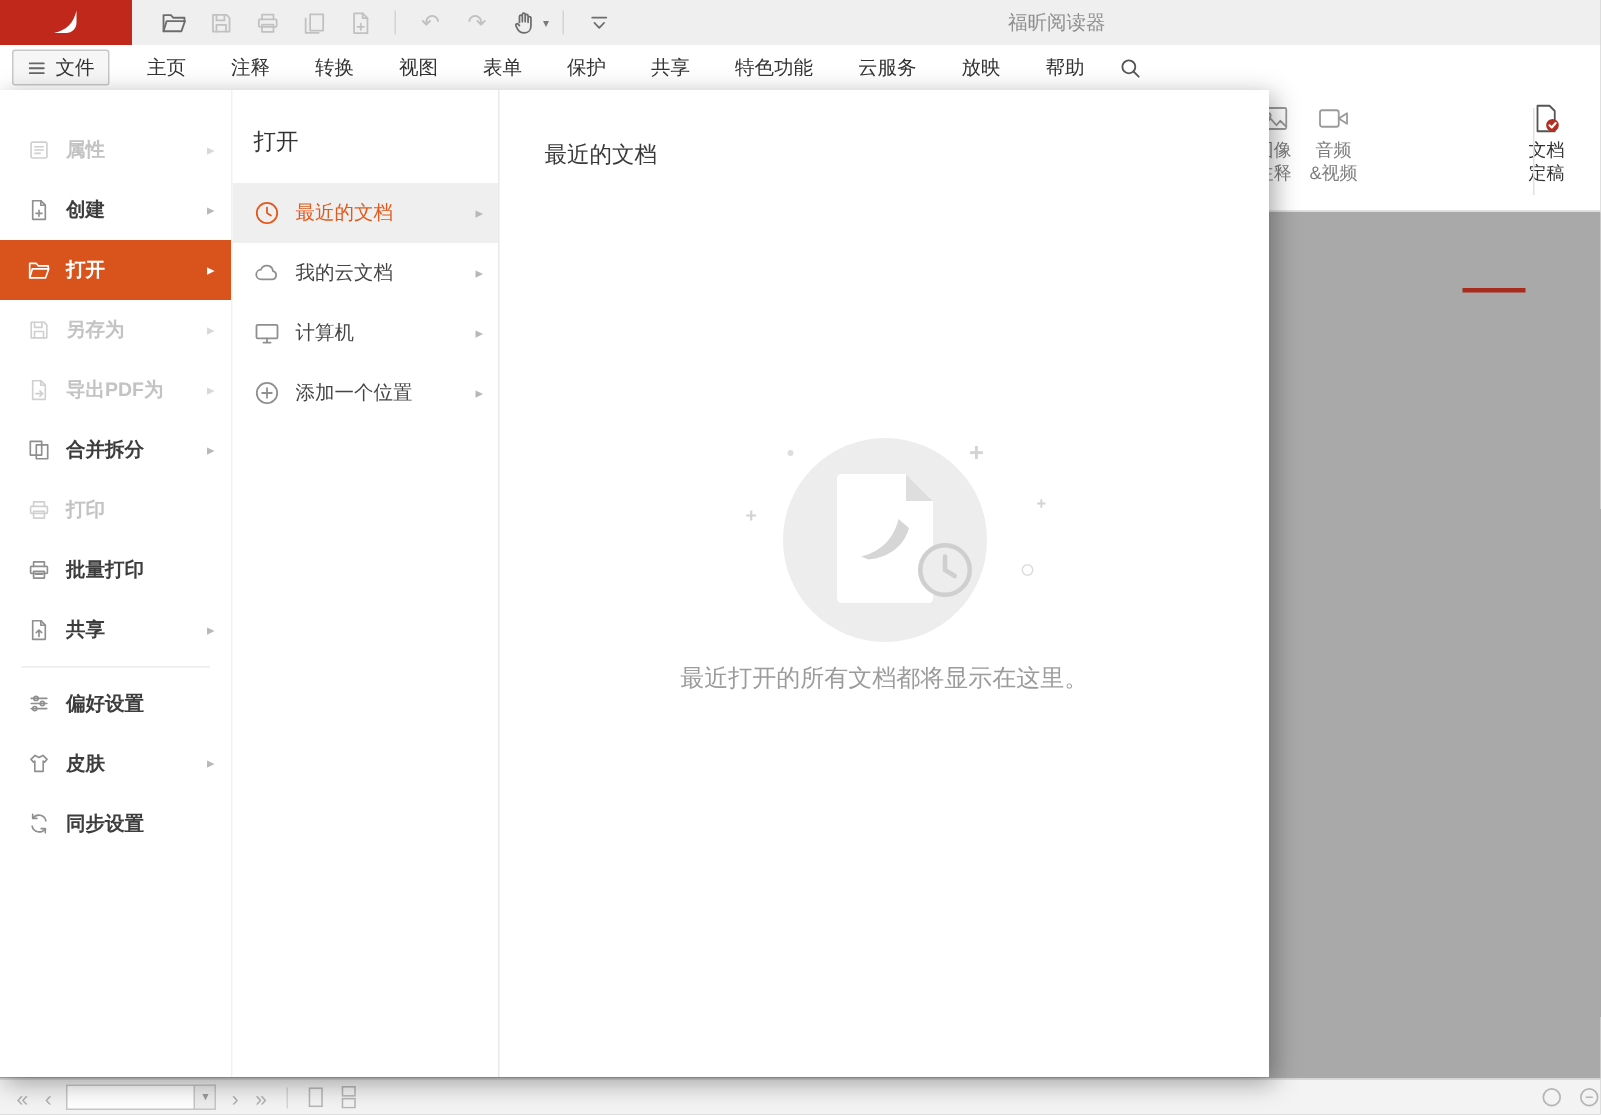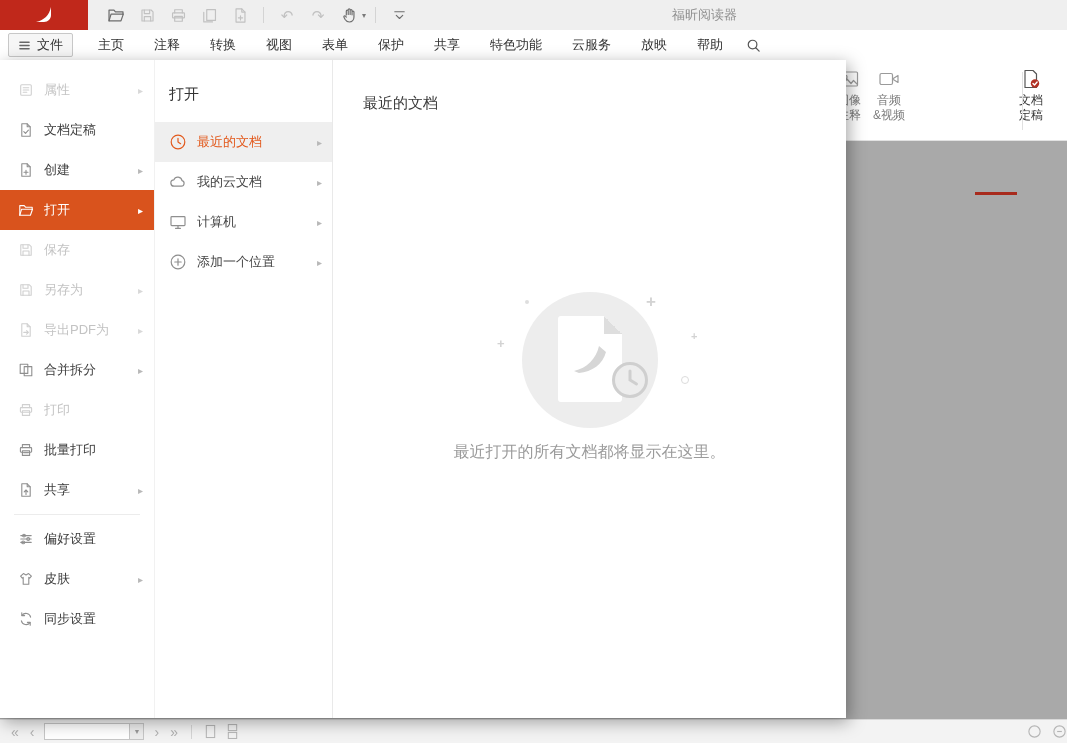--- a/index.html
+++ b/index.html
@@ -39,21 +39,21 @@
   .rbn.primary .l { color: #333; }
   .rbn-underline { position: absolute; left: 975px; top: 132px; width: 42px; height: 3px; background: #a82b1d; }
   .rbn-sep { position: absolute; left: 1022px; top: 12px; width: 1px; height: 58px; background: #e0e0e0; }
 
   
   .canvas { position: absolute; top: 142px; left: 0; right: 0; bottom: 24px; background: #a9a9a9; z-index: 0; }
 
   
   .overlay { position: absolute; top: 60px; left: 0; width: 846px; height: 658px; background: #fff; display: flex; z-index: 10; box-shadow: 3px 4px 16px rgba(0,0,0,0.35); }
 
-  .left-menu { width: 155px; flex: none; list-style: none; padding-top: 10px; border-right: 1px solid #f1f1f1; }
+  .left-menu { width: 155px; flex: none; list-style: none; padding-top: 20px; border-right: 1px solid #f1f1f1; font-weight: bold; }
   .menu-item { height: 40px; display: flex; align-items: center; gap: 10px; padding: 0 8px 0 18px; font-size: 13px; color: #3d3d3d; }
   .mi-icon { display: flex; color: #8f8f8f; flex: none; }
   .mi-label { flex: 1; white-space: nowrap; }
   .mi-arrow { color: #b8b8b8; font-size: 10px; margin-right: 3px; }
   .menu-item.disabled { color: #c3c3c3; }
   .menu-item.disabled .mi-icon { color: #d0d0d0; }
   .menu-item.disabled .mi-arrow { color: #d8d8d8; }
   .menu-item.active { background: #d9531d; color: #fff; }
   .menu-item.active .mi-icon, .menu-item.active .mi-arrow { color: #fff; }
   .menu-sep { height: 1px; background: #ececec; margin: 4px 14px; }
@@ -236,55 +236,35 @@
           </svg>
       </span>
       <span class="mi-label">属性</span>
       <span class="mi-arrow">▸</span>
     </li>
     <li class="menu-item">
       <span class="mi-icon">
         <svg width="16" height="16" viewBox="0 0 16 16" fill="none" stroke="currentColor" stroke-width="1.1" stroke-linecap="round" stroke-linejoin="round">
             <path d="M3.8 1.8h5.4l3 3v9.4H3.8z"></path>
             <path d="M9.2 1.8v3h3"></path>
-            <path d="M5.8 9.6l1.7 1.7 2.9-3.2"></path>
-          </svg>
-      </span>
-      <span class="mi-label">文档定稿</span>
-    </li>
-    <li class="menu-item">
-      <span class="mi-icon">
-        <svg width="16" height="16" viewBox="0 0 16 16" fill="none" stroke="currentColor" stroke-width="1.1" stroke-linecap="round" stroke-linejoin="round">
-            <path d="M3.8 1.8h5.4l3 3v9.4H3.8z"></path>
-            <path d="M9.2 1.8v3h3"></path>
             <path d="M8 8.2v4M6 10.2h4"></path>
           </svg>
       </span>
       <span class="mi-label">创建</span>
       <span class="mi-arrow">▸</span>
     </li>
     <li class="menu-item active">
       <span class="mi-icon">
         <svg width="16" height="16" viewBox="0 0 16 16" fill="none" stroke="currentColor" stroke-width="1.1" stroke-linecap="round" stroke-linejoin="round">
             <path d="M1.8 13.2V3.6h4.4l1.3 1.6h6.7v2"></path>
             <path d="M3.6 7.2h10.9l-2.1 6H1.8z"></path>
           </svg>
       </span>
       <span class="mi-label">打开</span>
       <span class="mi-arrow">▸</span>
-    </li>
-    <li class="menu-item disabled">
-      <span class="mi-icon">
-        <svg width="16" height="16" viewBox="0 0 16 16" fill="none" stroke="currentColor" stroke-width="1.1" stroke-linecap="round" stroke-linejoin="round">
-            <path d="M2.8 2.8h8.6l1.8 1.8v8.6H2.8z"></path>
-            <path d="M5 2.8v3.4h5V2.8"></path>
-            <path d="M5 13.2V9h6v4.2"></path>
-          </svg>
-      </span>
-      <span class="mi-label">保存</span>
     </li>
     <li class="menu-item disabled">
       <span class="mi-icon">
         <svg width="16" height="16" viewBox="0 0 16 16" fill="none" stroke="currentColor" stroke-width="1.1" stroke-linecap="round" stroke-linejoin="round">
             <path d="M2.8 2.8h8.6l1.8 1.8v8.6H2.8z"></path>
             <path d="M5 2.8v3.4h5V2.8"></path>
             <path d="M5 13.2V9h6v4.2"></path>
           </svg>
       </span>
       <span class="mi-label">另存为</span>

